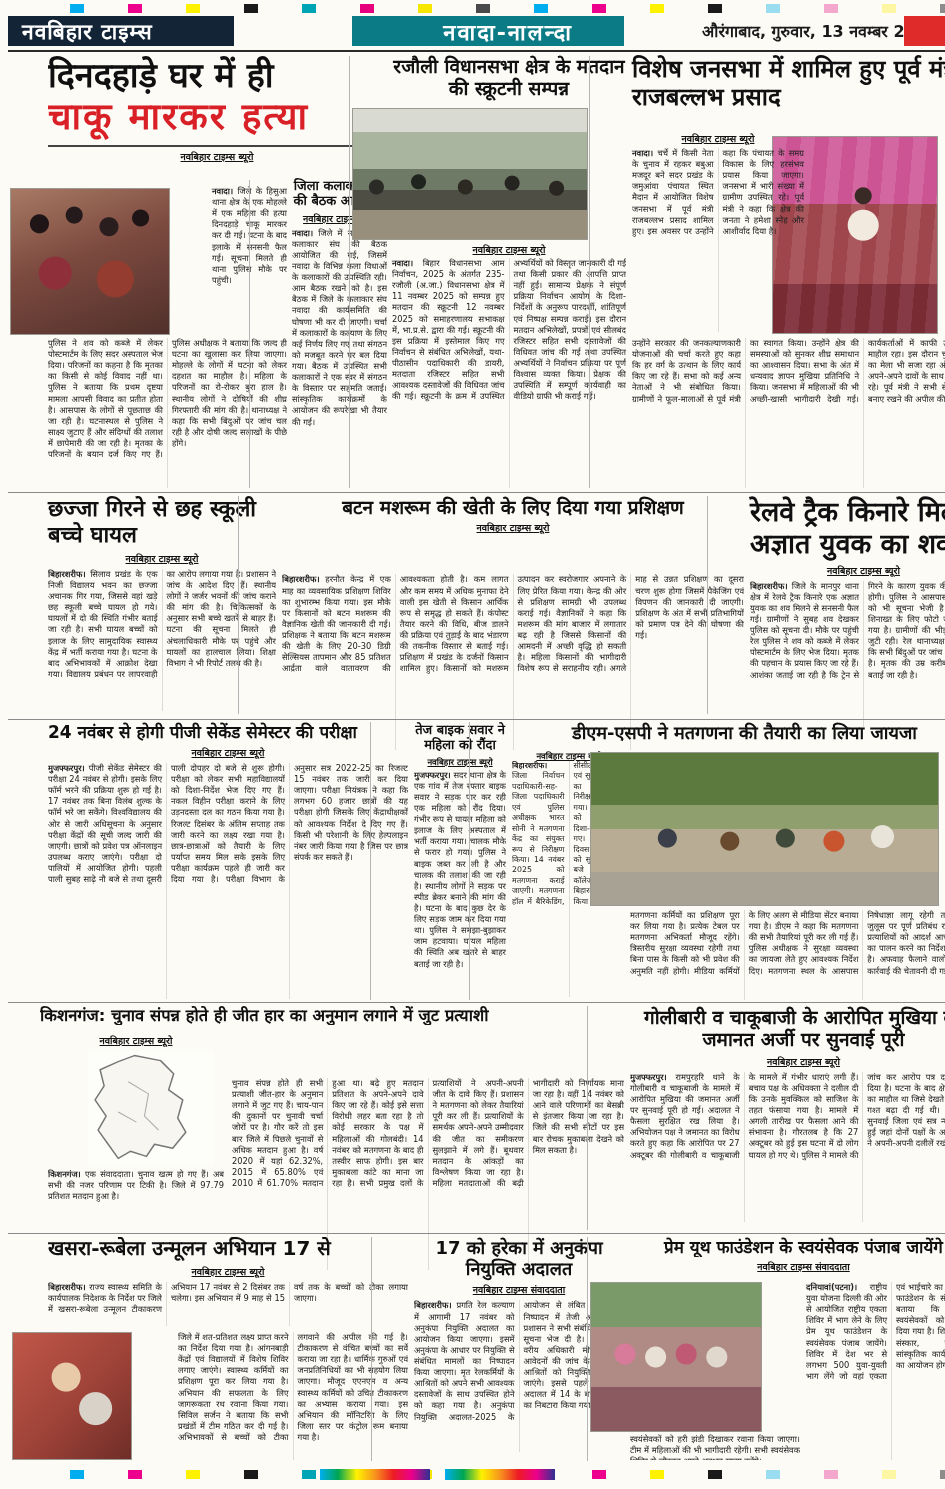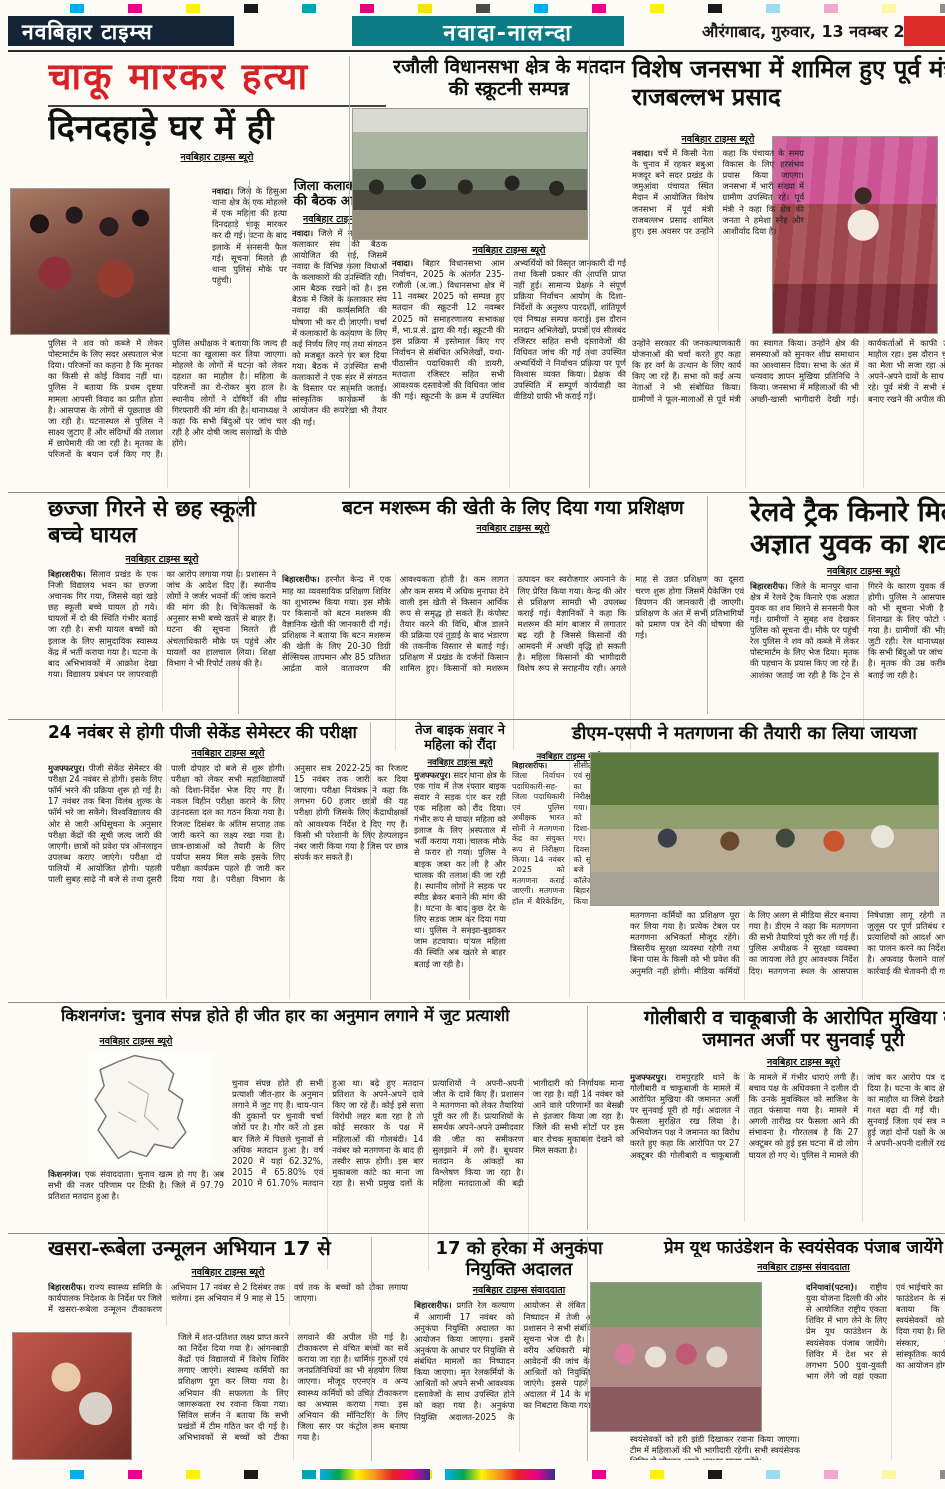--- a/index.html
+++ b/index.html
@@ -105,22 +105,22 @@
     </div>
   <div class="abs mast-date" style="left:600px;top:16px;width:298px;height:30px;">
       <span>औरंगाबाद, गुरुवार, 13 नवम्बर 2025</span>
     </div>
   <div class="abs mast-page" style="left:904px;top:16px;width:33px;height:30px;">
       <span>4</span>
     </div>
   <div class="abs mast-rule" style="left:8px;top:50px;width:929px;"></div>
 
   <div class="abs" style="left:8px;top:55px;width:338px;height:433px;">
+    <div class="hl nowrap" style="font-size:34px;">दिनदहाड़े घर में ही</div>
     <div class="hl hl-red nowrap" style="font-size:37px;letter-spacing:2px;border-bottom:2px solid #444;padding-bottom:6px;">चाकू मारकर हत्या</div>
-    <div class="hl nowrap" style="font-size:34px;">दिनदहाड़े घर में ही</div>
     <div class="byline" style="margin-top:3px;">नवबिहार टाइम्स ब्यूरो</div>
   </div>
   <div class="photo ph-murder" style="left:10px;top:188px;width:158px;height:145px;"></div>
   <div class="abs body-txt" style="left:172px;top:186px;width:75px;height:148px;">
     <b class="dl">नवादा।</b>
     <span>जिले के हिसुआ थाना क्षेत्र के एक मोहल्ले में एक महिला की हत्या दिनदहाड़े चाकू मारकर कर दी गई। घटना के बाद इलाके में सनसनी फैल गई। सूचना मिलते ही थाना पुलिस मौके पर पहुंची।</span>
   </div>
   <div class="abs body-txt cols2" style="left:8px;top:338px;width:239px;height:150px;">
     <span>पुलिस ने शव को कब्जे में लेकर पोस्टमार्टम के लिए सदर अस्पताल भेज दिया। परिजनों का कहना है कि मृतका का किसी से कोई विवाद नहीं था। पुलिस ने बताया कि प्रथम दृष्टया मामला आपसी विवाद का प्रतीत होता है। आसपास के लोगों से पूछताछ की जा रही है। घटनास्थल से पुलिस ने साक्ष्य जुटाए हैं और संदिग्धों की तलाश में छापेमारी की जा रही है। मृतका के परिजनों के बयान दर्ज किए गए हैं। पुलिस अधीक्षक ने बताया कि जल्द ही घटना का खुलासा कर लिया जाएगा। मोहल्ले के लोगों में घटना को लेकर दहशत का माहौल है। महिला के परिजनों का रो-रोकर बुरा हाल है। स्थानीय लोगों ने दोषियों की शीघ्र गिरफ्तारी की मांग की है। थानाध्यक्ष ने कहा कि सभी बिंदुओं पर जांच चल रही है और दोषी जल्द सलाखों के पीछे होंगे।</span>
   </div>
@@ -223,21 +223,21 @@
   </div>
   <div class="photo ph-dmsp" style="left:590px;top:752px;width:347px;height:152px;"></div>
   <div class="abs body-txt cols3" style="left:590px;top:910px;width:347px;height:90px;">
     <span>मतगणना कर्मियों का प्रशिक्षण पूरा कर लिया गया है। प्रत्येक टेबल पर मतगणना अभिकर्ता मौजूद रहेंगे। त्रिस्तरीय सुरक्षा व्यवस्था रहेगी तथा बिना पास के किसी को भी प्रवेश की अनुमति नहीं होगी। मीडिया कर्मियों के लिए अलग से मीडिया सेंटर बनाया गया है। डीएम ने कहा कि मतगणना की सभी तैयारियां पूरी कर ली गई हैं। पुलिस अधीक्षक ने सुरक्षा व्यवस्था का जायजा लेते हुए आवश्यक निर्देश दिए। मतगणना स्थल के आसपास निषेधाज्ञा लागू रहेगी तथा विजय जुलूस पर पूर्ण प्रतिबंध रहेगा। सभी प्रत्याशियों को आदर्श आचार संहिता का पालन करने का निर्देश दिया गया है। अफवाह फैलाने वालों पर कड़ी कार्रवाई की चेतावनी दी गई है।</span>
   </div>
 
   <div class="abs vdiv" style="left:370px;top:722px;height:278px;"></div>
   <div class="abs vdiv" style="left:469px;top:722px;height:278px;"></div>
   <div class="abs hdiv" style="left:8px;top:1002px;width:929px;"></div>
 
-  <div class="abs" style="left:21px;top:1006px;width:576px;height:224px;">
+  <div class="abs" style="left:0;top:1006px;width:576px;height:224px;">
     <div class="hl nowrap" style="font-size:16.5px;">किशनगंज: चुनाव संपन्न होते ही जीत हार का अनुमान लगाने में जुट प्रत्याशी</div>
   </div>
   <div class="abs" style="left:8px;top:1034px;width:176px;height:196px;">
     <div class="byline">नवबिहार टाइम्स ब्यूरो</div>
     <div class="map-wrap" style="margin:4px 0 0 40px;width:126px;height:114px;">
       <svg viewBox="0 0 125 112" width="126" height="114">
         <path d="M46 4 L72 9 L85 22 L80 38 L94 48 L89 66 L97 80 L84 96 L66 92 L58 104 L42 99 L30 106 L20 92 L10 78 L18 64 L7 48 L16 34 L12 18 L30 10 Z" fill="#f7f6f1" stroke="#777" stroke-width="1.5" stroke-linejoin="round"></path>
         <path d="M40 30 L60 42 L56 64 L70 78" fill="none" stroke="#aaa" stroke-width="1"></path>
         <path d="M30 60 L48 70" fill="none" stroke="#aaa" stroke-width="1"></path>
       </svg>

